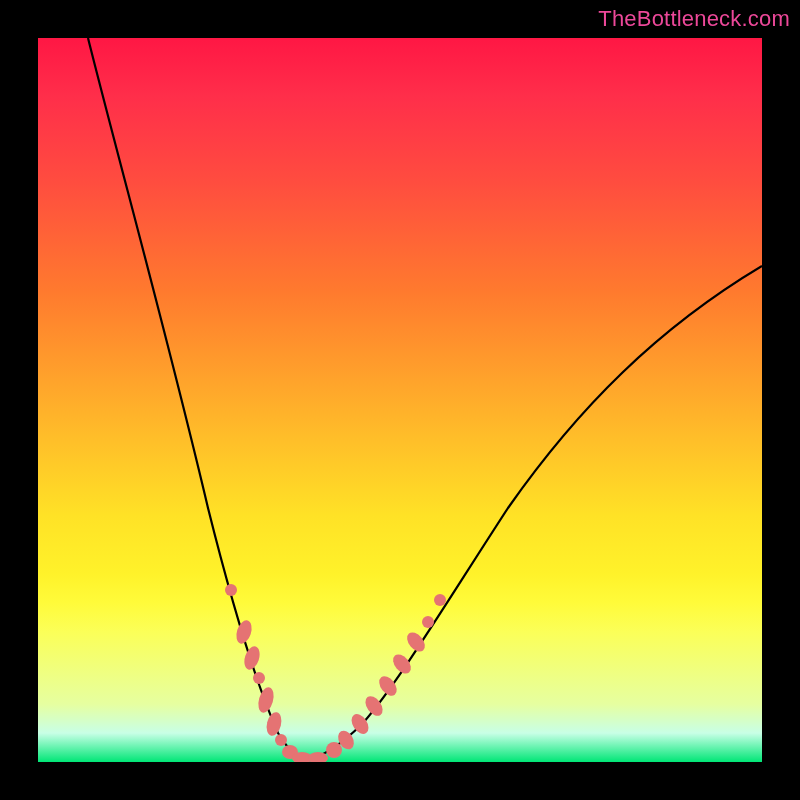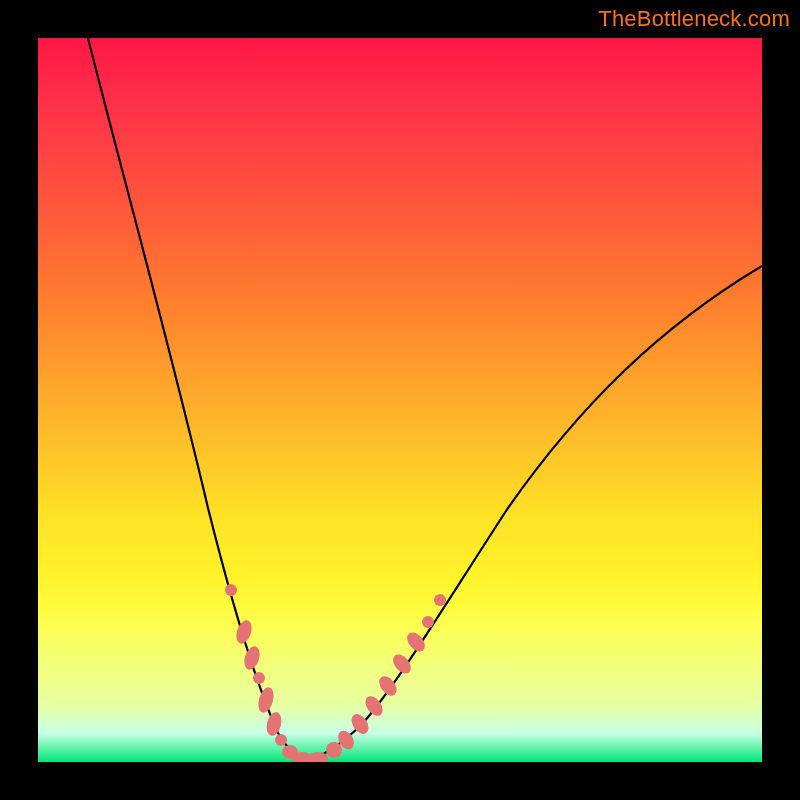--- a/index.html
+++ b/index.html
@@ -38,21 +38,21 @@
       #c8ffe6 96%,
       #00e676 100%
     );
   }
   .watermark {
     position: absolute;
     top: 6px;
     right: 10px;
     font-size: 22px;
     font-weight: 500;
-    color: #f97316;
+    color: #ec4899;
     letter-spacing: 0.2px;
     user-select: none;
   }
   svg.curve {
     position: absolute;
     left: 0; top: 0;
     width: 724px;
     height: 724px;
   }
   .curve path {

